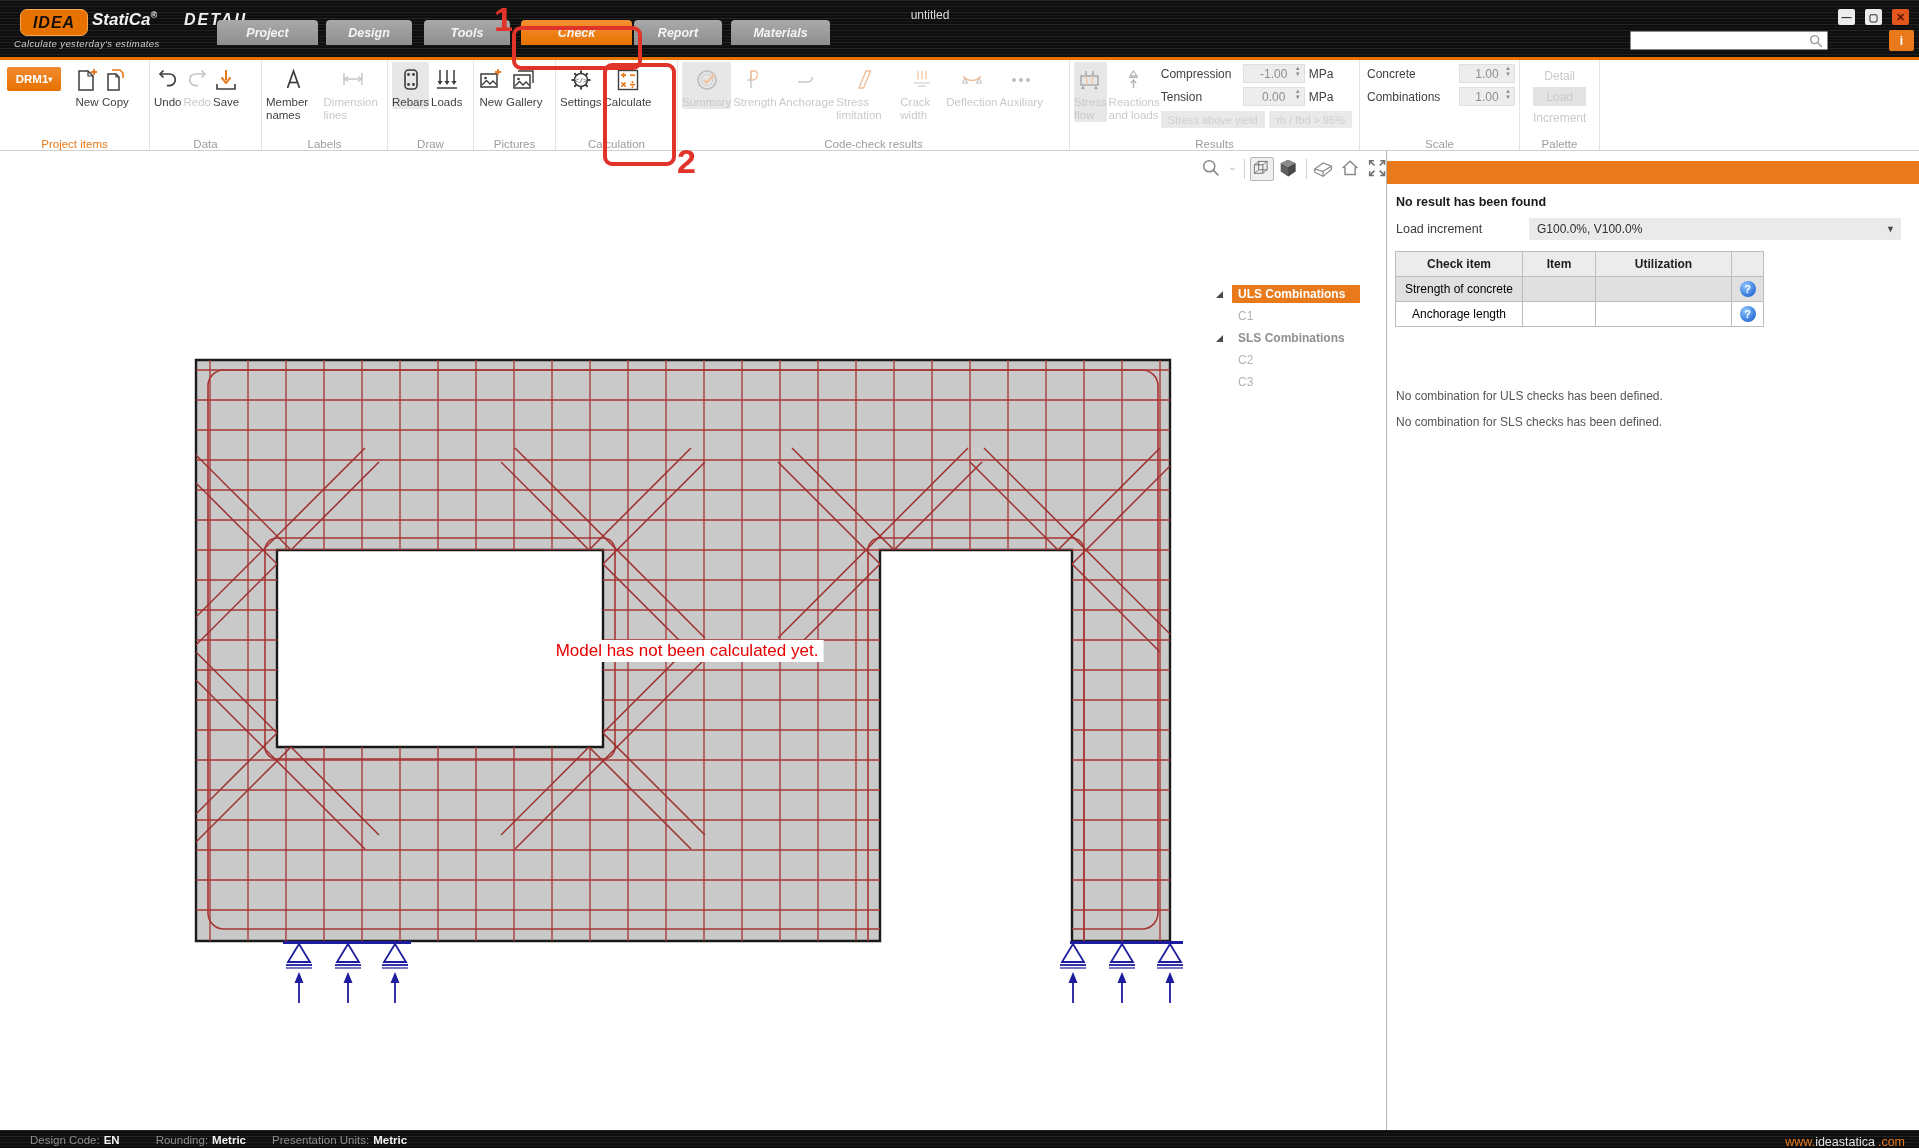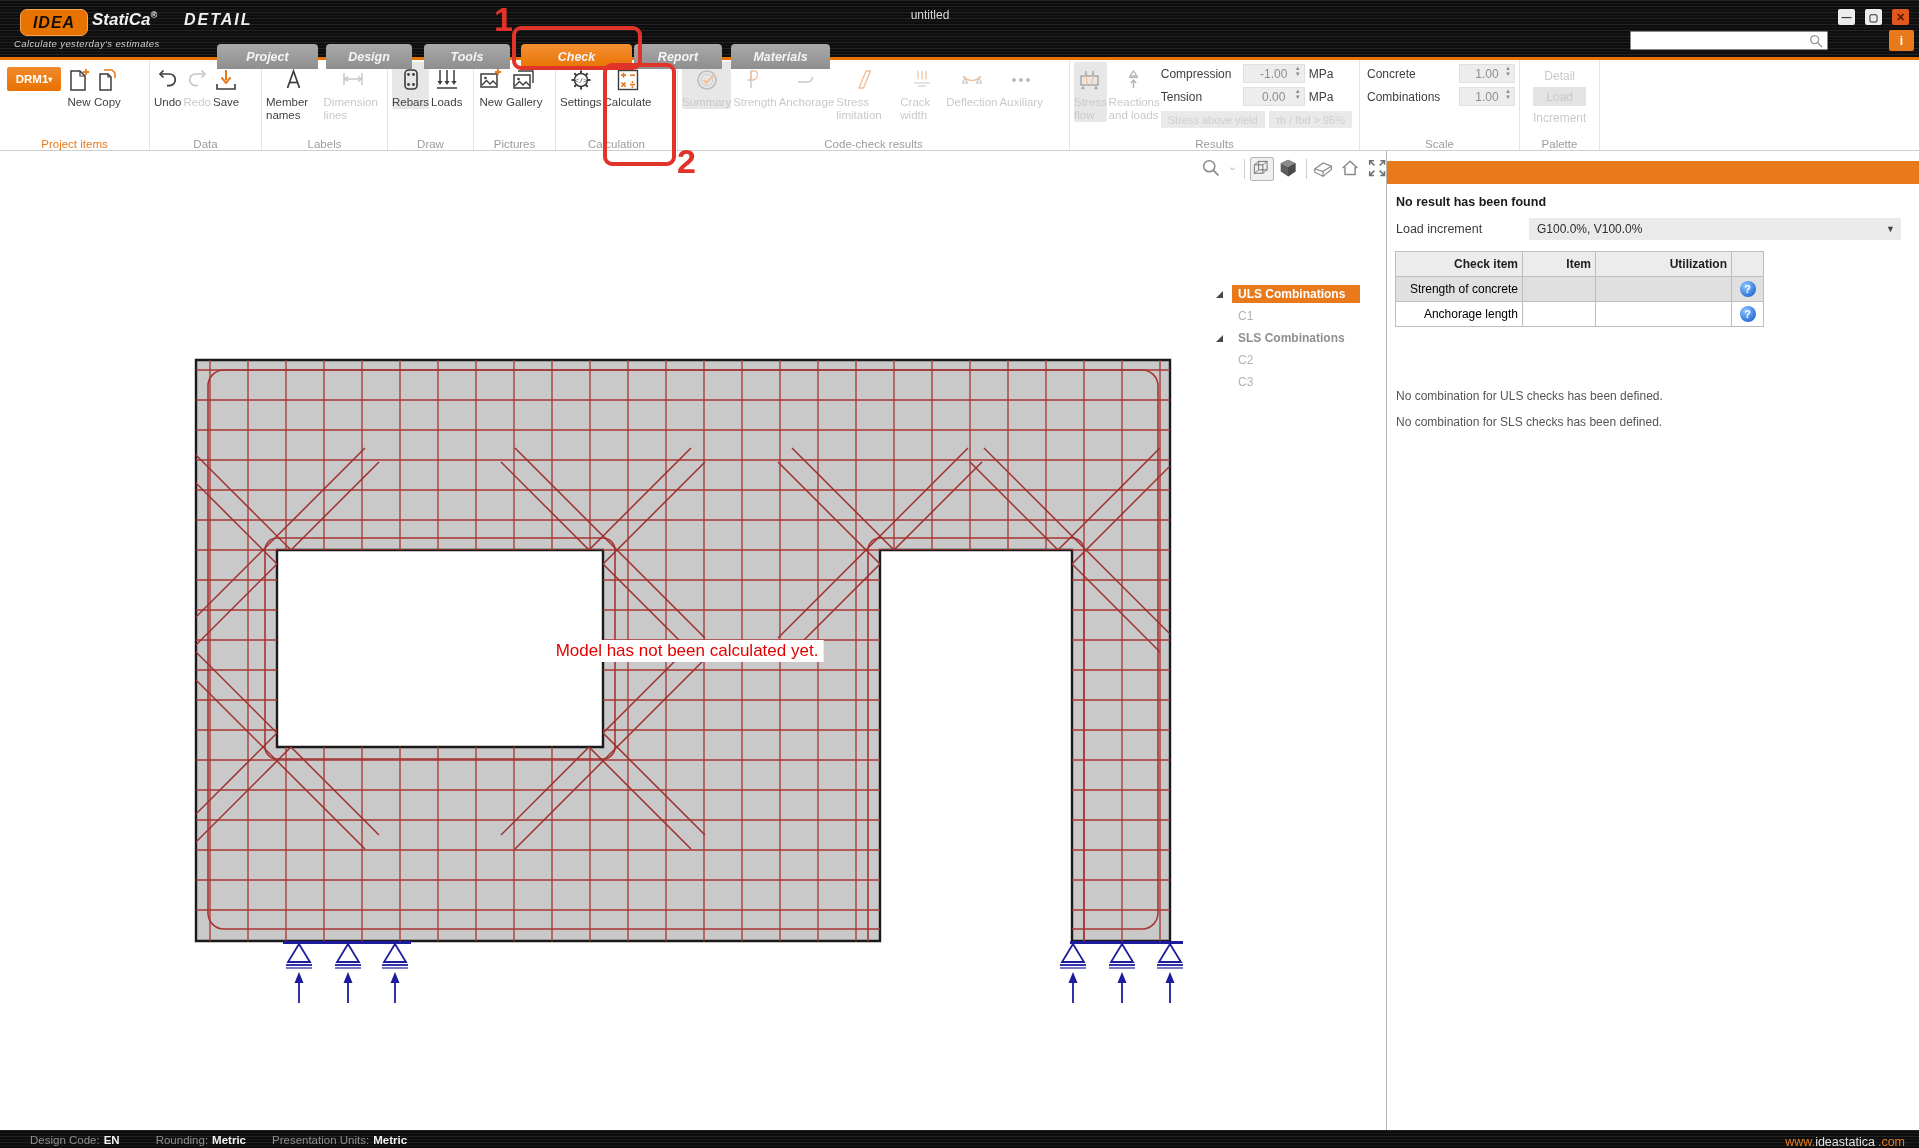--- a/index.html
+++ b/index.html
@@ -18,35 +18,35 @@
   .brand-tagline{position:absolute;left:14px;top:38px;color:#cfcfcf;font-style:italic;font-size:9.5px;letter-spacing:.4px}
   #window-title{position:absolute;left:860px;top:8px;width:140px;text-align:center;color:#dcdcdc;font-size:12px}
   .winbtn{position:absolute;top:9px;width:17px;height:16px;border-radius:2px;background:#ececec;color:#333;
     display:flex;align-items:center;justify-content:center;font-size:10px;font-weight:bold}
   #btn-close{background:#e2571b;color:#5c1400;font-size:11px}
   #search-box{position:absolute;left:1630px;top:31px;width:198px;height:19px;background:#fff;border:1px solid #888;
     border-radius:1px;display:flex;align-items:center;justify-content:flex-end;padding-right:4px;box-sizing:border-box}
   #info-btn{position:absolute;left:1889px;top:30px;width:25px;height:21px;background:#e87a1c;border-radius:2px;
     color:#fff;font-weight:bold;font-size:12px;display:flex;align-items:center;justify-content:center}
   
-  .tab{position:absolute;top:44px;height:25px;border-radius:4px 4px 0 0;background:linear-gradient(#a9a9a9,#8e8e8e);
+  .tab{position:absolute;top:20px;height:25px;border-radius:4px 4px 0 0;background:linear-gradient(#a9a9a9,#8e8e8e);
     color:#f4f4f4;font-size:12.5px;font-weight:bold;font-style:italic;display:flex;align-items:center;justify-content:center}
   .tab.active{background:linear-gradient(#f49033,#e87200)}
   
   #ribbon{position:absolute;left:0;top:57px;width:1919px;height:94px;background:#fff;border-top:3px solid #e87200;
     border-bottom:1px solid #d0d0d0;box-sizing:border-box;display:flex;z-index:4}
   .rib-group{position:relative;border-right:1px solid #e4e4e4;box-sizing:border-box;padding:2px 3px 15px;flex:none}
   .rib-items{display:flex;align-items:flex-start}
   .rib-label{position:absolute;bottom:0;left:0;right:0;text-align:center;font-size:11.5px;color:#9c9c9c;white-space:nowrap}
   .rib-btn{display:flex;flex-direction:column;align-items:center;padding-top:2px;margin:0 1px;border-radius:2px}
   .rib-btn .ic{height:32px;display:flex;align-items:center;justify-content:center}
   .rib-btn .lb{font-size:11.5px;line-height:1.12;color:#3f3f3f}
   .rib-btn.off .lb{color:#c9c9c9}
   .rib-btn.pressed{background:#e7e7e7}
-  .drm-btn{width:54px;height:24px;margin:5px 4px 0 4px;background:linear-gradient(#f08a2e,#e87200);border-radius:2px;
+  .drm-btn{width:54px;height:24px;margin:5px 12px 0 4px;background:linear-gradient(#f08a2e,#e87200);border-radius:2px;
     color:#fff;font-size:11.5px;font-weight:bold;display:flex;align-items:center;justify-content:center;gap:0}
   .rib-field{display:flex;align-items:center;height:21px;margin:1px 0}
   .rib-field .flabel{font-size:12px;color:#3f3f3f}
   .spin{height:19px;background:#ededed;position:relative;display:flex;align-items:center;justify-content:center;
     font-size:12px;color:#8f8f8f;border:1px solid #e0e0e0;box-sizing:border-box}
   .spin .arr{position:absolute;right:3px;top:1px;font-size:6px;line-height:.95;color:#8a8a8a}
   .unit{font-size:12px;color:#404040;margin-left:4px}
   .ghost-btn{background:#e9e9e9;color:#cfcfcf;font-size:11px;height:17px;display:flex;align-items:center;
     padding:0 7px;margin-right:4px;white-space:nowrap}
   .pal-row{font-size:12px;color:#c9c9c9;height:19px;display:flex;align-items:center;justify-content:center;margin:1px 10px}
@@ -71,21 +71,21 @@
   
   #panel{position:absolute;left:1386px;top:151px;width:533px;height:979px;background:#fff;
     border-left:1px solid #b5b5b5;box-sizing:border-box}
   #panel-accent{position:absolute;left:0;top:10px;width:533px;height:23px;background:#e87a1c}
   #no-result{position:absolute;left:9px;top:44px;font-size:12.5px;font-weight:bold;color:#1a1a1a}
   #load-inc-label{position:absolute;left:9px;top:71px;font-size:12.5px;color:#3c3c3c}
   #load-inc-select{position:absolute;left:142px;top:67px;width:372px;height:22px;background:#eaeaea;
     display:flex;align-items:center;font-size:12px;color:#2e2e2e;padding-left:8px;box-sizing:border-box}
   #load-inc-select .dd{position:absolute;right:6px;font-size:9px;color:#444}
   #check-table{position:absolute;left:8px;top:100px;border-collapse:collapse;font-size:12px}
-  #check-table th,#check-table td{border:1px solid #bdbdbd;height:25px;padding:0 4px;text-align:right;box-sizing:border-box}
+  #check-table th,#check-table td{border:1px solid #bdbdbd;height:25px;padding:0 4px;text-align:center;box-sizing:border-box}
   #check-table th{background:#ececec;font-weight:bold;color:#1d1d1d}
   #check-table tr.shade td{background:#e0e0e0}
   #check-table td.c{text-align:center;padding:0}
   .help-dot{display:inline-block;width:16px;height:16px;border-radius:50%;
     background:radial-gradient(circle at 35% 30%,#8ec7ff,#2a6fd6 75%);color:#fff;font-size:11px;font-weight:bold;
     line-height:16px;text-align:center;vertical-align:middle}
   .panel-note{position:absolute;left:9px;font-size:12px;color:#555}
   
   #statusbar{position:absolute;left:0;top:1130px;width:1919px;height:18px;display:flex;align-items:center;z-index:5}
   .st-label{font-size:11.5px;color:#8f8f8f}

